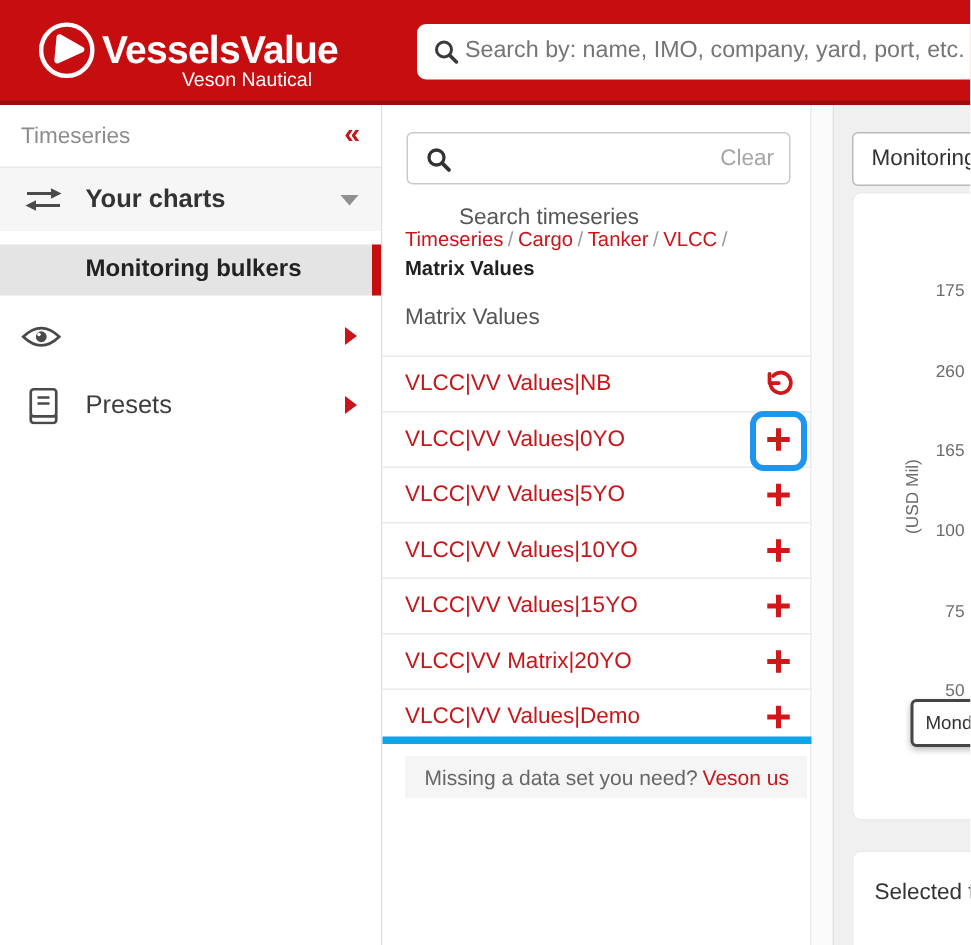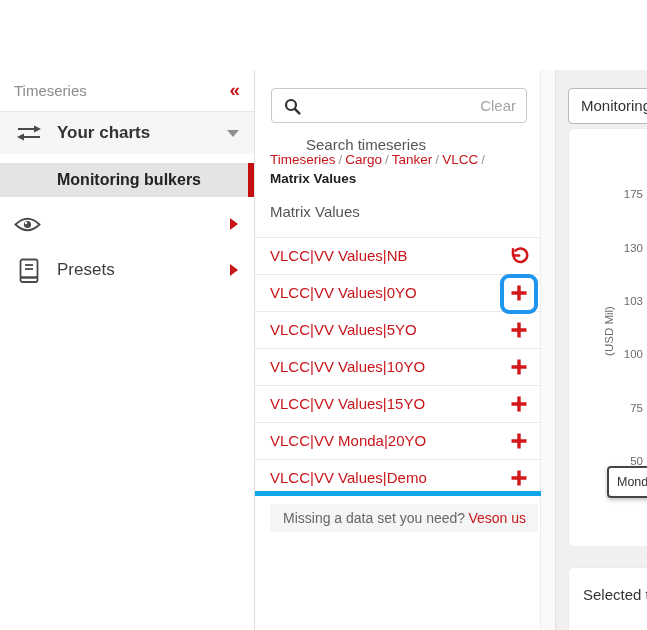--- a/index.html
+++ b/index.html
@@ -113,20 +113,35 @@
              font-size:12.5px; color:#333; white-space:nowrap; }
   .cp-card2 { position:absolute; left:12px; top:497px; width:130px; height:80px;
              background:#fff; border:1px solid #EBEBEB; border-radius:6px; }
   .cp-card2 .sel-title { position:absolute; left:14px; top:18px; font-size:15px; color:#333; }
 </style>
 </head>
 <body>
 
 <div id="app">
 
+  <div class="header">
+    <svg class="logo-mark" viewBox="0 0 40 40">
+      <circle cx="20" cy="20" r="17.5" fill="none" stroke="#fff" stroke-width="3"></circle>
+      <path d="M15 11 L30 19.5 L13.5 27 Z" fill="#fff" stroke="#fff" stroke-width="4" stroke-linejoin="round"></path>
+    </svg>
+    <div class="brand">VesselsValue</div>
+    <div class="tagline">Veson Nautical</div>
+    <div class="hdr-search">
+      <svg class="mag" width="17" height="17" viewBox="0 0 17 17">
+        <circle cx="7" cy="7" r="5" fill="none" stroke="#3a3a3a" stroke-width="2"></circle>
+        <line x1="10.8" y1="10.8" x2="15.3" y2="15.3" stroke="#3a3a3a" stroke-width="2.4" stroke-linecap="round"></line>
+      </svg>
+      <input type="text" placeholder="Search by: name, IMO, company, yard, port, etc." style="">
+    </div>
+  </div>
 
   <div class="sidebar">
     <div class="sb-head">
       <span class="sb-title">Timeseries</span>
       <span class="sb-collapse">«</span>
     </div>
 
     <div class="sb-row row-yourcharts">
       <svg class="sb-icon" width="26" height="16" viewBox="0 0 26 16">
         <line x1="2" y1="4" x2="19" y2="4" stroke="#4a4a4a" stroke-width="2"></line>
@@ -218,21 +233,21 @@
       </div>
 
       <div class="ts-row">
         <span class="ts-label">VLCC|VV Values|15YO</span>
         <svg class="ts-action" viewBox="0 0 20 20">
           <path d="M10 2.5 V17.5 M2.5 10 H17.5" stroke="#D2161A" stroke-width="3.4"></path>
         </svg>
       </div>
 
       <div class="ts-row">
-        <span class="ts-label">VLCC|VV Monda|20YO</span>
+        <span class="ts-label">VLCC|VV Matrix|20YO</span>
         <svg class="ts-action" viewBox="0 0 20 20">
           <path d="M10 2.5 V17.5 M2.5 10 H17.5" stroke="#D2161A" stroke-width="3.4"></path>
         </svg>
       </div>
 
       <div class="ts-row">
         <span class="ts-label">VLCC|VV Values|Demo</span>
         <svg class="ts-action" viewBox="0 0 20 20">
           <path d="M10 2.5 V17.5 M2.5 10 H17.5" stroke="#D2161A" stroke-width="3.4"></path>
         </svg>
@@ -245,22 +260,22 @@
     </div>
   </div>
 
   <div class="chartpane">
     <div class="cp-select">
       <span class="cp-val">Monitoring</span>
     </div>
 
     <div class="cp-card">
       <span class="ytick" style="top:57px">175</span>
-      <span class="ytick" style="top:111px">130</span>
-      <span class="ytick" style="top:164px">103</span>
+      <span class="ytick" style="top:111px">260</span>
+      <span class="ytick" style="top:164px">165</span>
       <span class="ytick" style="top:217px">100</span>
       <span class="ytick" style="top:271px">75</span>
       <span class="ytick" style="top:324px">50</span>
       <div class="yaxis-label">(USD Mil)</div>
       <div class="tooltip">
         <span class="tt-text">Monda</span>
       </div>
     </div>
 
     <div class="cp-card2">

